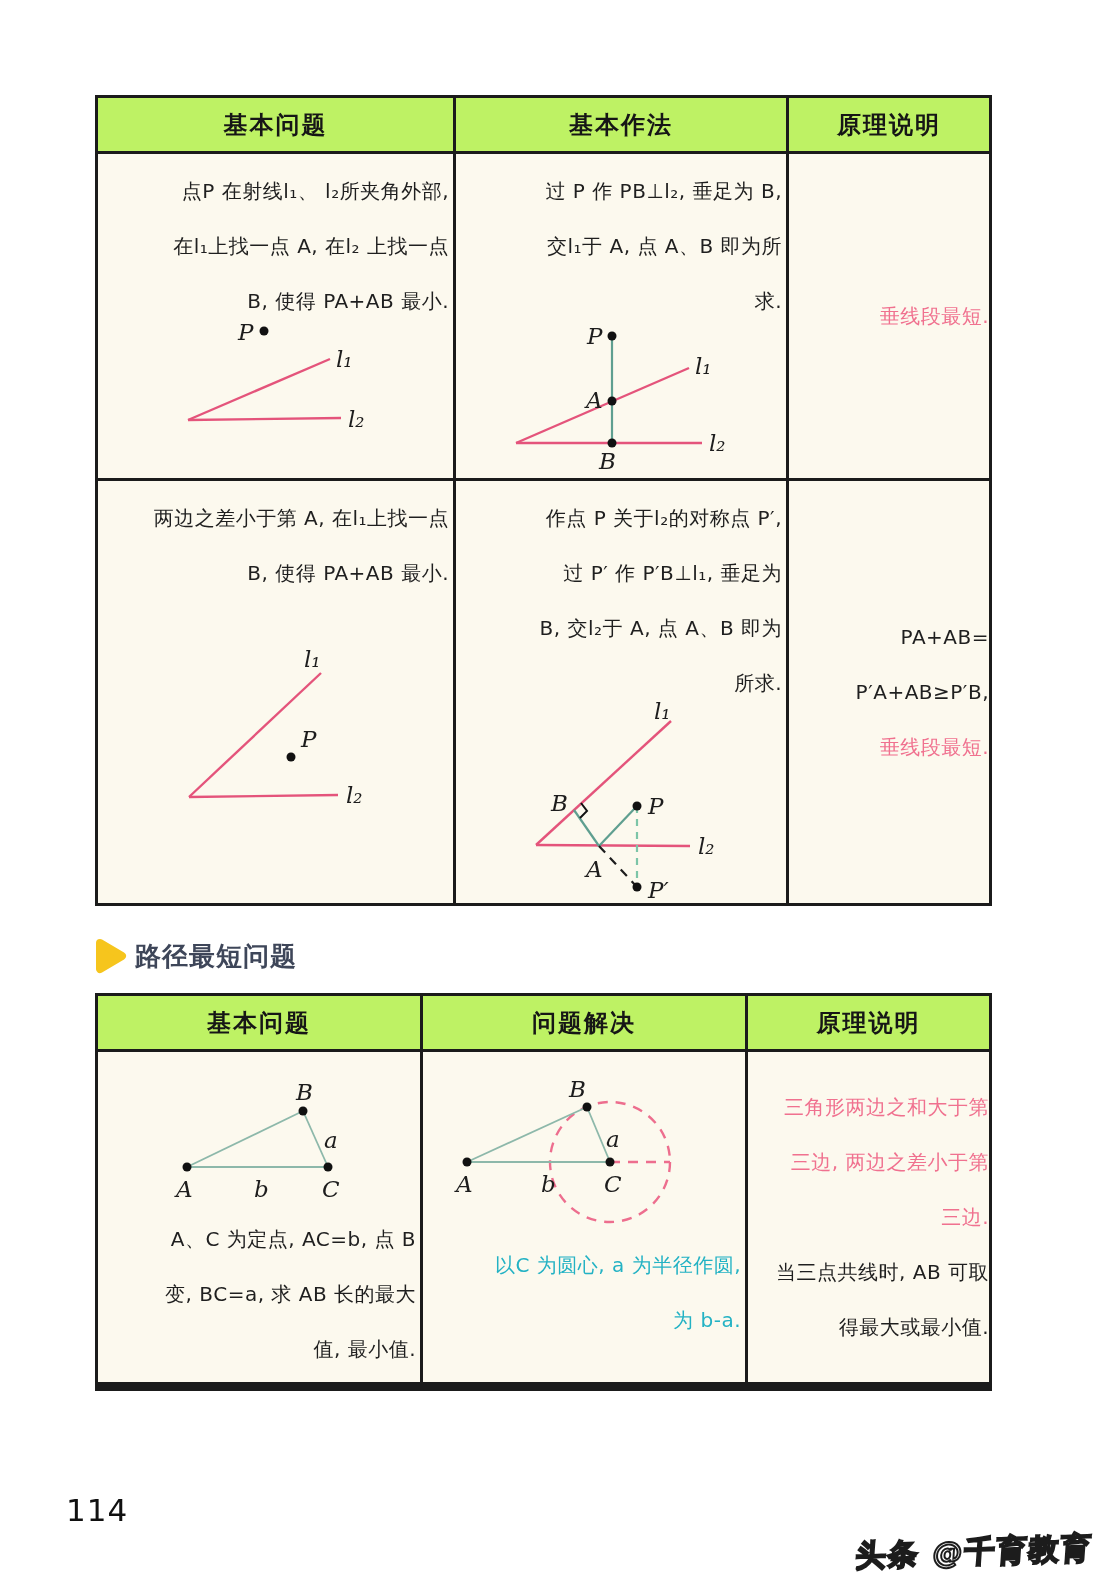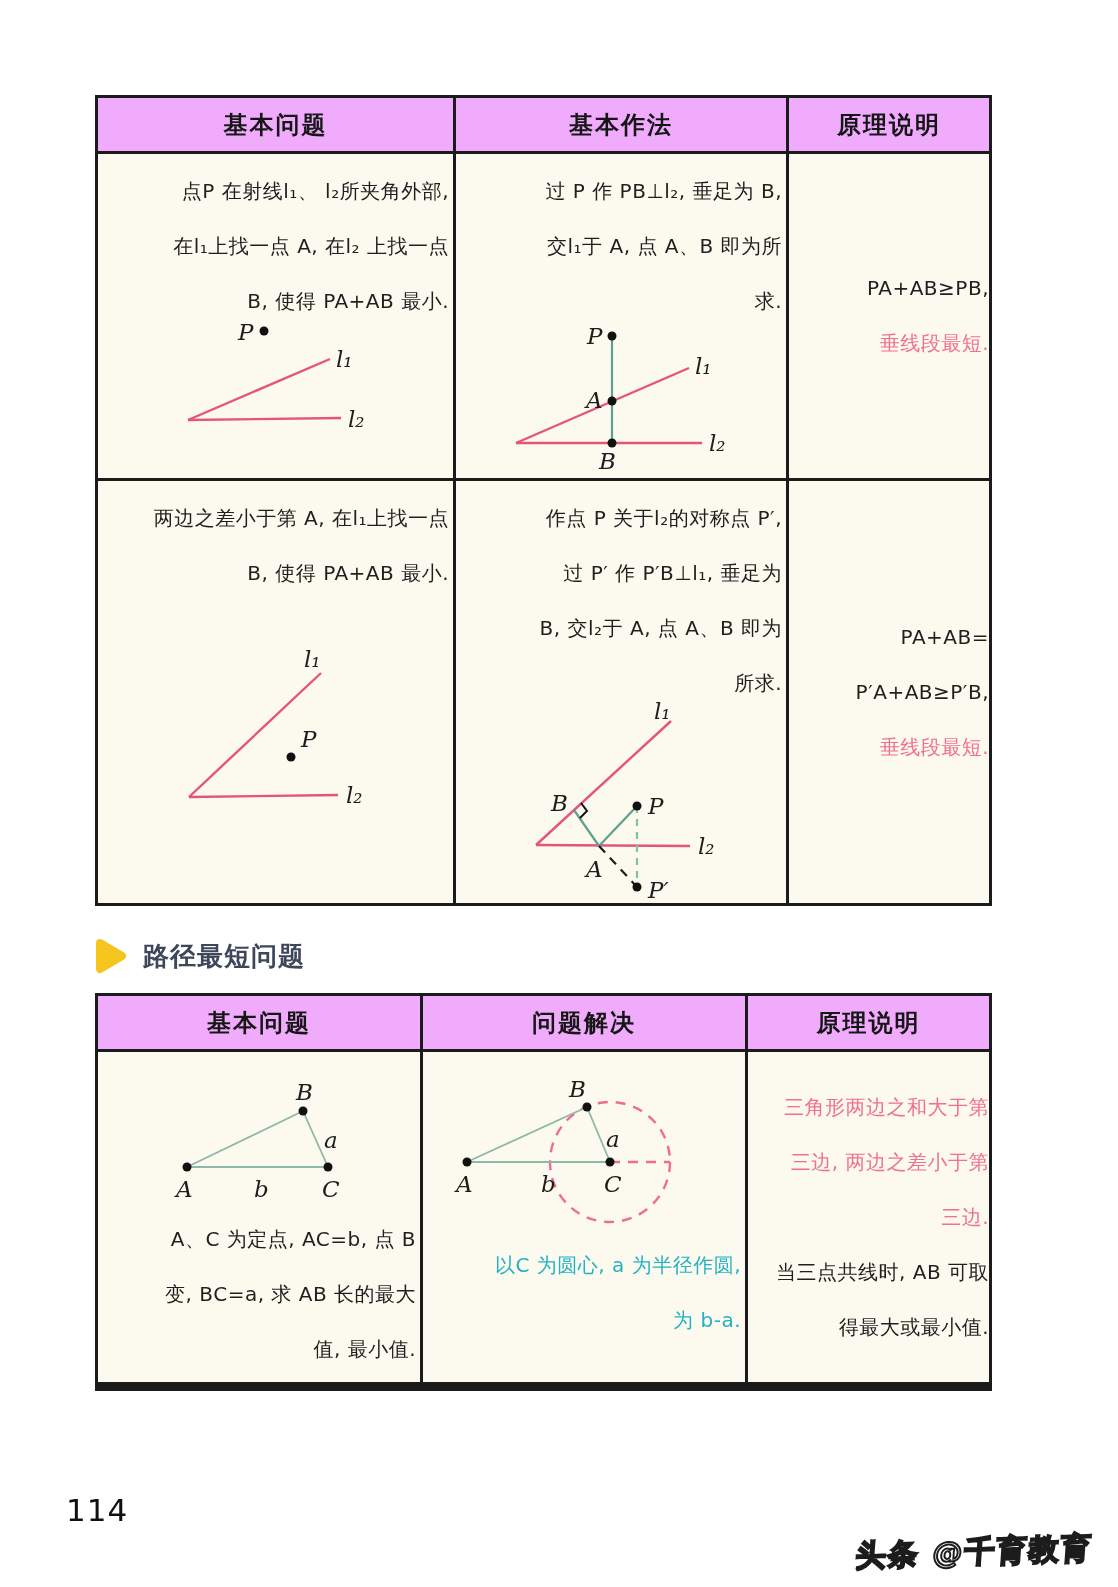--- a/index.html
+++ b/index.html
@@ -9,34 +9,34 @@
   }
   
   .grid-table{
     position:absolute;background:#1b1b1b;display:grid;gap:3px;padding:3px;box-sizing:border-box;
   }
   .t1{left:95px;top:95px;width:897px;height:811px;
       grid-template-columns:355px 330px 200px;grid-template-rows:53px 324px 422px;}
   .t2{left:95px;top:993px;width:897px;height:398px;
       grid-template-columns:322px 322px 241px;grid-template-rows:53px 330px;}
   .hcell{
-    background:#f0abfc;display:flex;align-items:center;justify-content:center;
+    background:#bef264;display:flex;align-items:center;justify-content:center;
     font-size:24px;font-weight:700;letter-spacing:2px;color:#161616;
   }
   .cell{background:#fcf9ee;position:relative;box-sizing:border-box;overflow:hidden;}
   .cell .txt{position:relative;z-index:2;padding:10px 4px 0 16px;}
   .hand{font-size:20px;line-height:55px;height:55px;white-space:nowrap;letter-spacing:0.5px;color:#1f1f1f;text-align:right;}
   .pink-t{color:#f0718f;}
   .cyan-t{color:#23b2c4;}
   .center-col{display:flex;flex-direction:column;justify-content:center;padding-left:14px;}
   .cell svg{position:absolute;left:0;top:0;z-index:1;}
   
   .dlabel{font-family:"DejaVu Serif",serif;font-style:italic;font-size:23px;fill:#1d1d1d;}
   
-  .section{position:absolute;left:95px;top:938px;display:flex;align-items:center;gap:16px;}
+  .section{position:absolute;left:95px;top:938px;display:flex;align-items:center;gap:8px;}
   .section .title{font-size:26px;font-weight:700;color:#3e4659;letter-spacing:1px;}
   
   .pagenum{position:absolute;left:66px;top:1492px;font-size:31px;font-weight:400;color:#101010;letter-spacing:1px;}
   .watermark{
     position:absolute;right:26px;top:1532px;font-size:30px;font-weight:700;
     color:#ffffff;-webkit-text-stroke:2px #1c1c1c;letter-spacing:2px;
     transform:skewX(-6deg) rotate(-2deg);
   }
 </style>
 </head>
@@ -86,21 +86,20 @@
         <circle cx="156" cy="289" r="4.5" fill="#111"></circle>
         <text class="dlabel" x="131" y="190">P</text>
         <text class="dlabel" x="130" y="254">A</text>
         <text class="dlabel" x="143" y="315">B</text>
         <text class="dlabel" x="239" y="220">l₁</text>
         <text class="dlabel" x="253" y="297">l₂</text>
       </svg>
     </div>
 
     <div class="cell center-col">
-      <div class="hand">PA+AB≥PB,</div>
       <div class="hand pink-t">垂线段最短.</div>
     </div>
 
     <div class="cell">
       <div class="txt">
         <div class="hand">两边之差小于第 A, 在l₁上找一点</div>
         <div class="hand">B, 使得 PA+AB 最小.</div>
       </div>
       <svg width="355" height="422" viewBox="0 0 355 422">
         <line x1="91" y1="316" x2="223" y2="192" stroke="#e4547b" stroke-width="2.4"></line>

